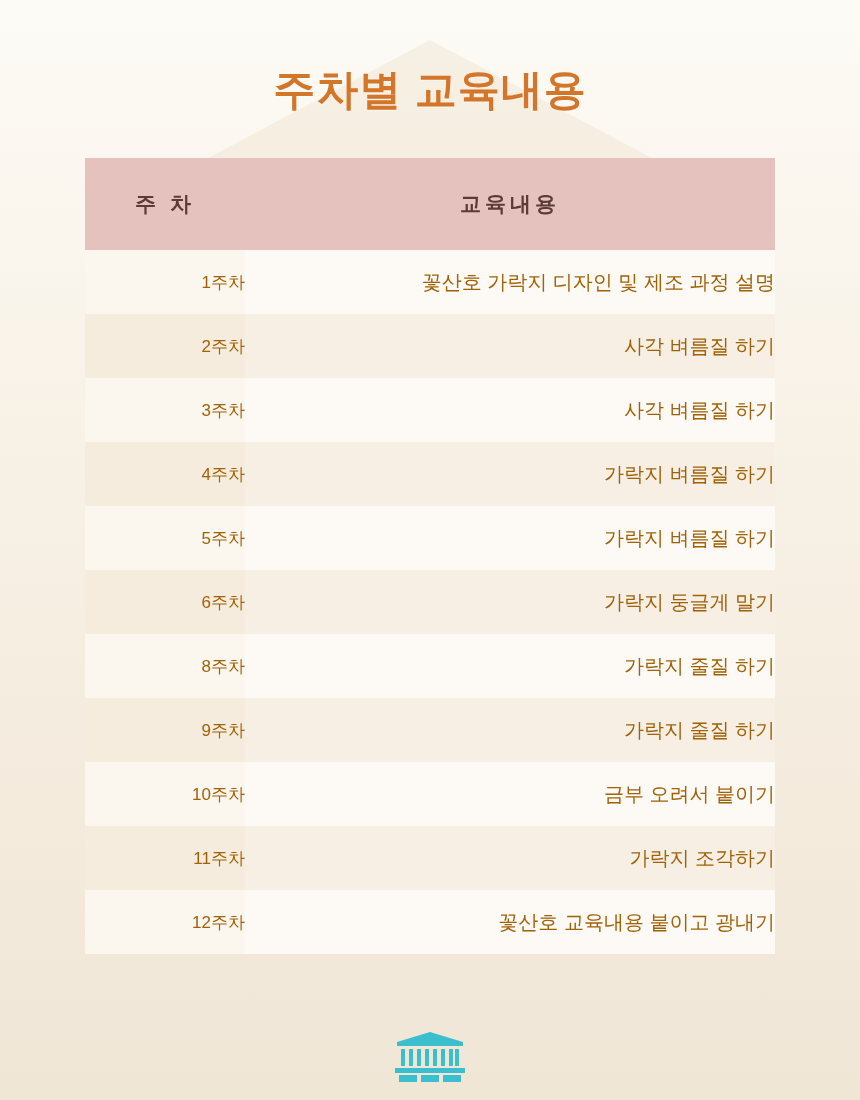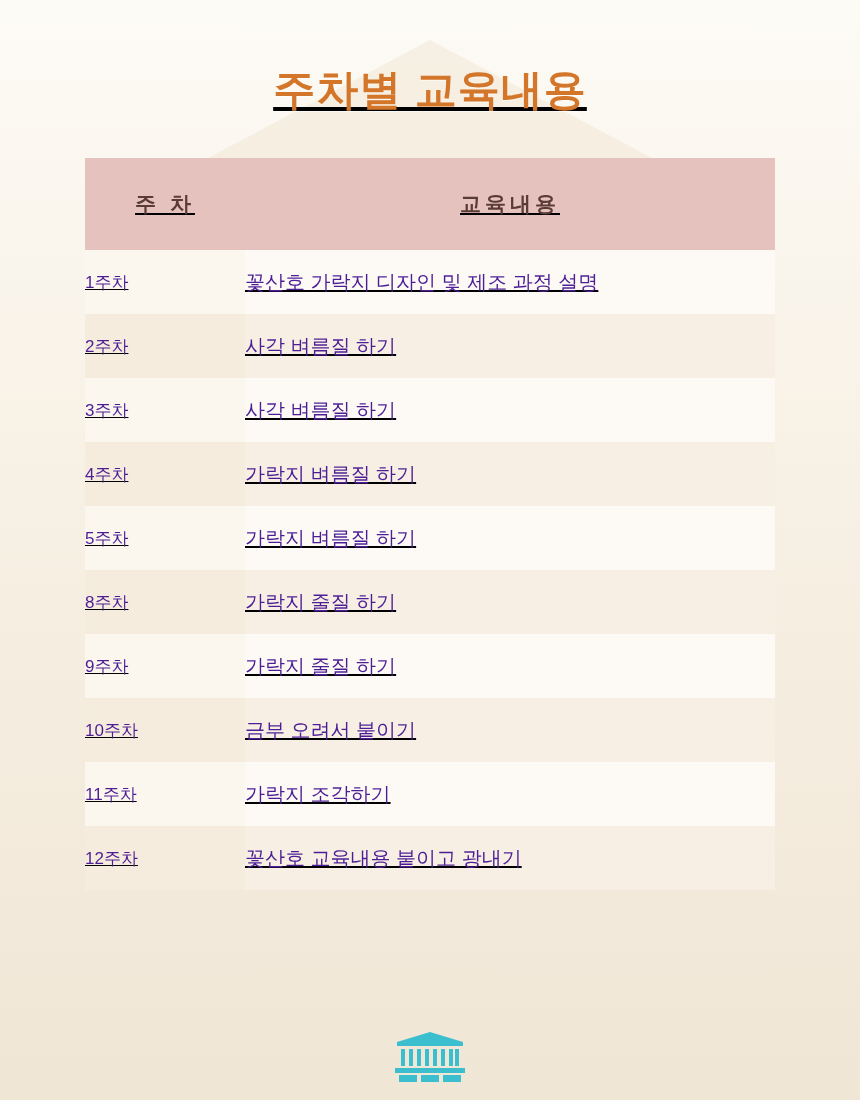--- a/index.html
+++ b/index.html
@@ -56,21 +56,20 @@
   .wm-col.c1 { left: 175px; }
   .wm-col.c2 { left: 295px; }
   .wm-col.c3 { left: 415px; }
 
   .page {
     position: relative;
     z-index: 2;
     width: 860px;
     height: 1100px;
     box-sizing: border-box;
-    text-decoration: underline;
   }
 
   .title {
     text-align: center;
     font-size: 42px;
     font-weight: bold;
     color: #d4762a;
     letter-spacing: 1px;
     padding-top: 62px;
     margin: 0 0 40px 0;
@@ -90,22 +89,22 @@
     background: #e5c2bd;
     color: #5b3b36;
     font-size: 21px;
     font-weight: bold;
     letter-spacing: 4px;
     padding: 32px 0;
     border: none;
   }
   table.schedule th.col-week { width: 160px; }
   table.schedule td {
-    text-align: left;
-    color: #4c1d95;
+    text-align: right;
+    color: #a16207;
     border: none;
     padding: 0;
     height: 64px;
     vertical-align: middle;
   }
   td.week {
     font-size: 17px;
     width: 160px;
   }
   td.content {
@@ -184,20 +183,24 @@
             <td class="week">3주차</td>
             <td class="content">사각 벼름질 하기</td>
           </tr>
           <tr>
             <td class="week">4주차</td>
             <td class="content">가락지 벼름질 하기</td>
           </tr>
           <tr>
             <td class="week">5주차</td>
             <td class="content">가락지 벼름질 하기</td>
+          </tr>
+          <tr>
+            <td class="week">6주차</td>
+            <td class="content">가락지 둥글게 말기</td>
           </tr>
           <tr>
             <td class="week">8주차</td>
             <td class="content">가락지 줄질 하기</td>
           </tr>
           <tr>
             <td class="week">9주차</td>
             <td class="content">가락지 줄질 하기</td>
           </tr>
           <tr>

